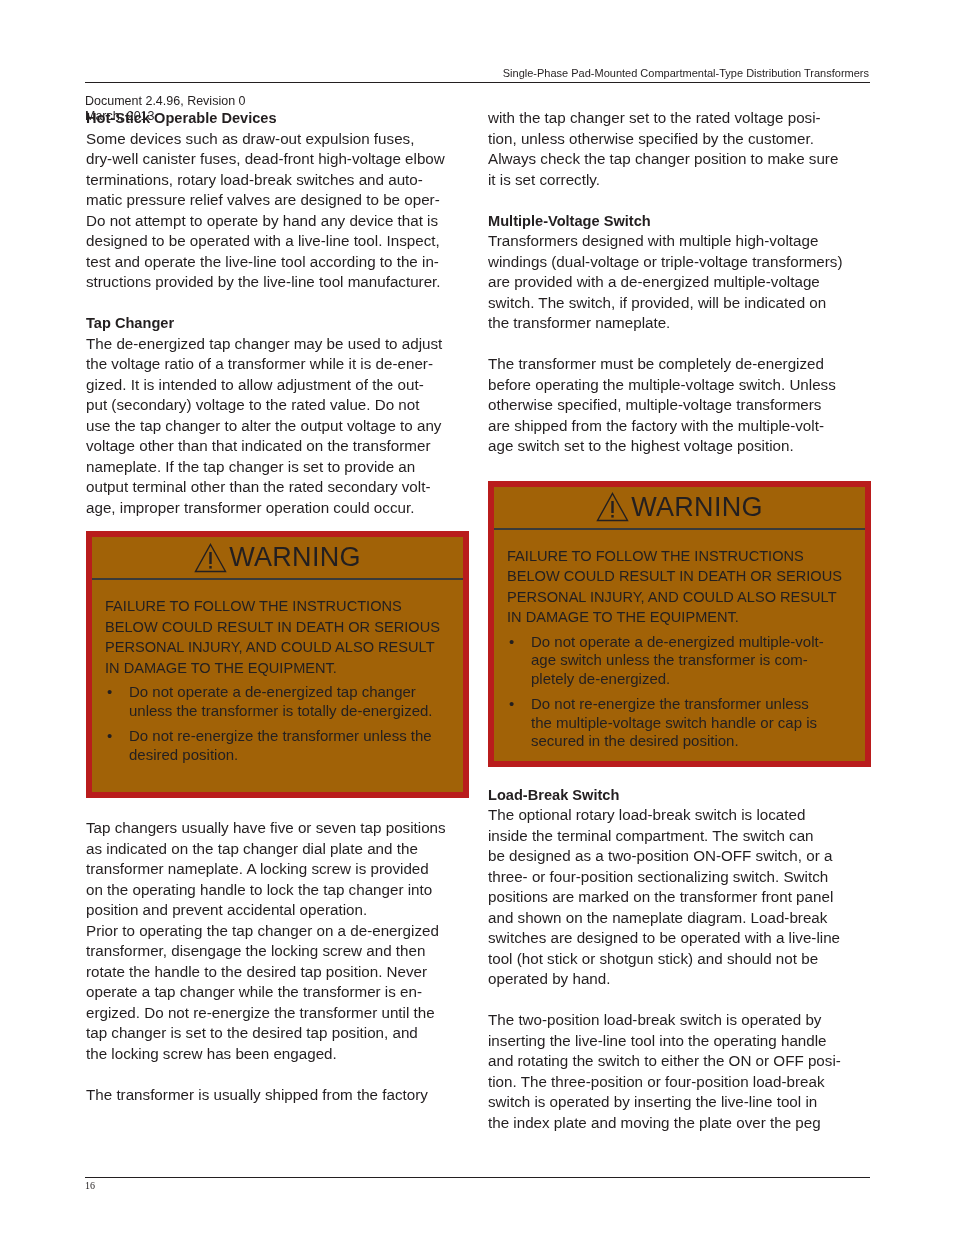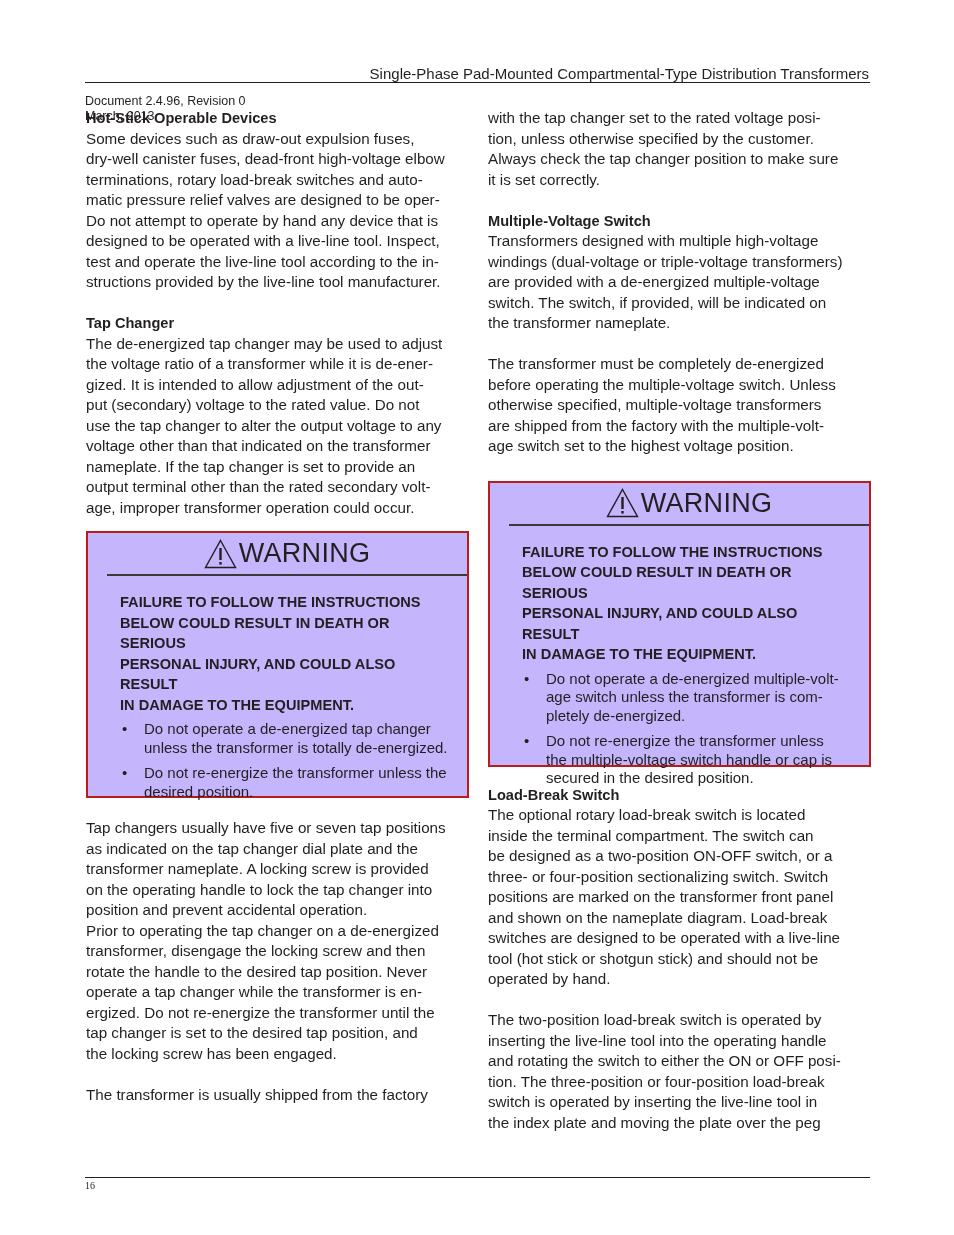--- a/index.html
+++ b/index.html
@@ -1,32 +1,32 @@
 <!DOCTYPE html>
 <html><head>
 <meta charset="utf-8">
 <style>
   html, body { margin:0; padding:0; background:#ffffff; }
   body { width:954px; height:1235px; position:relative; overflow:hidden; font-family:"Liberation Sans", sans-serif; color:#231f20; }
   .hdr-left { position:absolute; left:85px; top:50px; font-size:12.5px; line-height:15px; color:#231f20;margin-top:44px; }
-  .hdr-right { position:absolute; right:85px; top:66px; font-size:15px; line-height:15px; }
+  .hdr-right { position:absolute; right:85px; top:66px; font-size:11px; line-height:15px; }
   .hdr-rule { position:absolute; left:85px; width:785px; top:82px; height:1px; background:#231f20; }
   .ftr-rule { position:absolute; left:85px; width:785px; top:1177px; height:1px; background:#231f20; }
   .pageno { position:absolute; left:85px; top:1180px; font-size:10px;font-family:Liberation Serif, serif; }
   .col { position:absolute; top:108px; width:383px; font-size:15.2px; line-height:20.5px; }
   .col.left { left:86px; }
   .col.right { left:488px; }
   .h { font-weight:bold; font-size:14.6px; margin:0; }
   p { margin:0; }
   .gap { height:20.5px; }
-  .warn { background:#c4b5fd; border:2px solid #b91c1c; box-sizing:border-box;padding-left:19px; }
+  .warn { background:#a16207; border:6px solid #b91c1c; box-sizing:border-box; }
   .warn-title { height:41px; border-bottom:2px solid #3a3a3a; display:flex; align-items:center; justify-content:center; font-size:27px; letter-spacing:0.3px; }
   .warn-title svg { width:33px; height:30px; margin-right:2px; }
   .warn-body { padding:16px 14px 14px 13px; }
-  .warn-lead { font-weight:bold; font-size:14.6px; line-height:20.5px; text-transform:uppercase; }
+  .warn-lead { font-weight:normal; font-size:14.6px; line-height:20.5px; text-transform:uppercase; }
   .warn ul { list-style:none; margin:5px 0 0 0; padding:0; }
   .warn li { position:relative; padding-left:24px; font-size:15px; line-height:18.5px; margin-bottom:7px; }
   .warn li .b { position:absolute; left:2px; top:0; }
 </style>
 </head>
 <body>
 
 <div class="hdr-left">
   <div>Document 2.4.96, Revision 0</div>
   <div>March, 2013</div>

